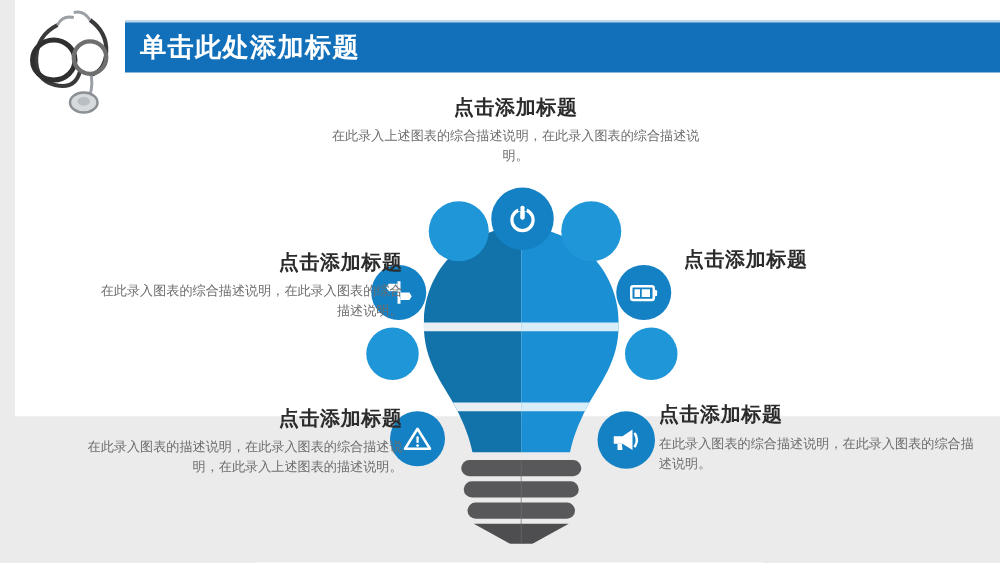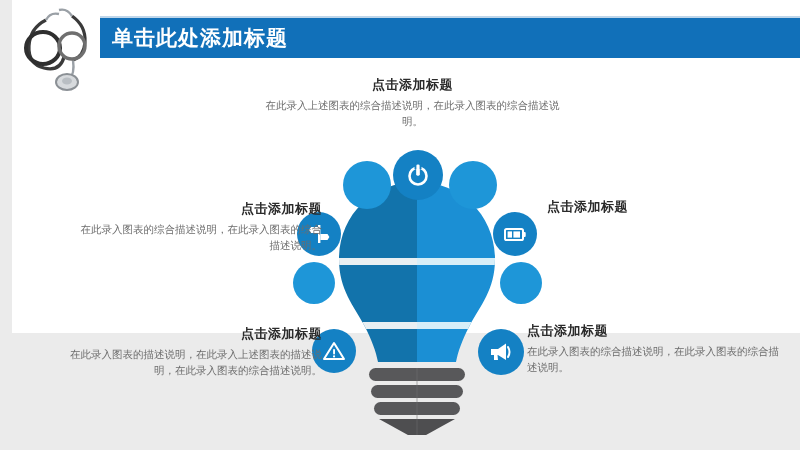--- a/index.html
+++ b/index.html
@@ -22,25 +22,25 @@
     color:#ffffff;font-size:21px;font-weight:bold;letter-spacing:1px;
     white-space:nowrap;
   }
 
   
   #stethoscope{position:absolute;left:4px;top:2px;width:92px;height:92px;}
 
   
   .block{position:absolute;}
   .block .bhead{
-    font-size:13px;font-weight:bold;color:#2b2b2b;margin:0 0 4px 0;
+    font-size:16px;font-weight:bold;color:#2b2b2b;margin:0 0 4px 0;
     letter-spacing:0.5px;
   }
   .block .bbody{
-    font-size:10.5px;color:#6d6d6d;line-height:1.55;margin:0;font-family:Liberation Mono, monospace;
+    font-size:10.5px;color:#6d6d6d;line-height:1.55;margin:0;
   }
   .ta-center{text-align:center;}
   .ta-right{text-align:right;}
   .ta-left{text-align:left;}
 
   #block-top{left:253px;top:76px;width:295px;}
   #block-left-mid{left:60px;top:200px;width:250px;}
   #block-right-mid{left:535px;top:198px;width:250px;}
   #block-left-bottom{left:58px;top:325px;width:252px;}
   #block-right-bottom{left:515px;top:322px;width:255px;}
@@ -170,21 +170,21 @@
     <div class="bhead">点击添加标题</div>
     <div class="bbody">在此录入图表的综合描述说明，在此录入图表的综合描述说明。</div>
   </div>
 
   <div class="block ta-left" id="block-right-mid">
     <div class="bhead">点击添加标题</div>
   </div>
 
   <div class="block ta-right" id="block-left-bottom">
     <div class="bhead">点击添加标题</div>
-    <div class="bbody">在此录入图表的描述说明，在此录入上述图表的描述说明，在此录入图表的综合描述说明。</div>
+    <div class="bbody">在此录入图表的描述说明，在此录入图表的综合描述说明，在此录入上述图表的描述说明。</div>
   </div>
 
   <div class="block ta-left" id="block-right-bottom">
     <div class="bhead">点击添加标题</div>
     <div class="bbody">在此录入图表的综合描述说明，在此录入图表的综合描述说明。</div>
   </div>
 
 </div>
 
 </body></html>

